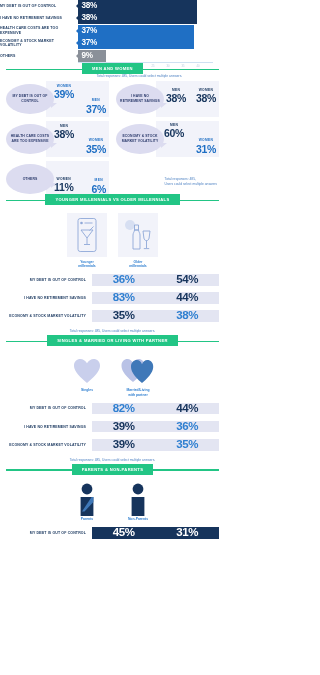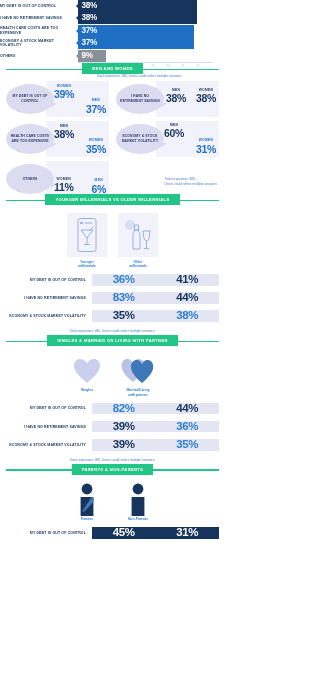--- a/index.html
+++ b/index.html
@@ -461,21 +461,21 @@
           <div>millennials</div>
         </div>
       </div>
     </div>
 
     <div class="rows">
       <div class="crow">
         <div class="rl">MY DEBT IS OUT OF CONTROL</div>
         <div class="rv">
           <div class="cellv">36%</div>
-          <div class="cellv dk">41%</div>
+          <div class="cellv dk">54%</div>
         </div>
       </div>
       <div class="crow">
         <div class="rl">I HAVE NO RETIREMENT SAVINGS</div>
         <div class="rv">
           <div class="cellv">83%</div>
           <div class="cellv dk">44%</div>
         </div>
       </div>
       <div class="crow">

